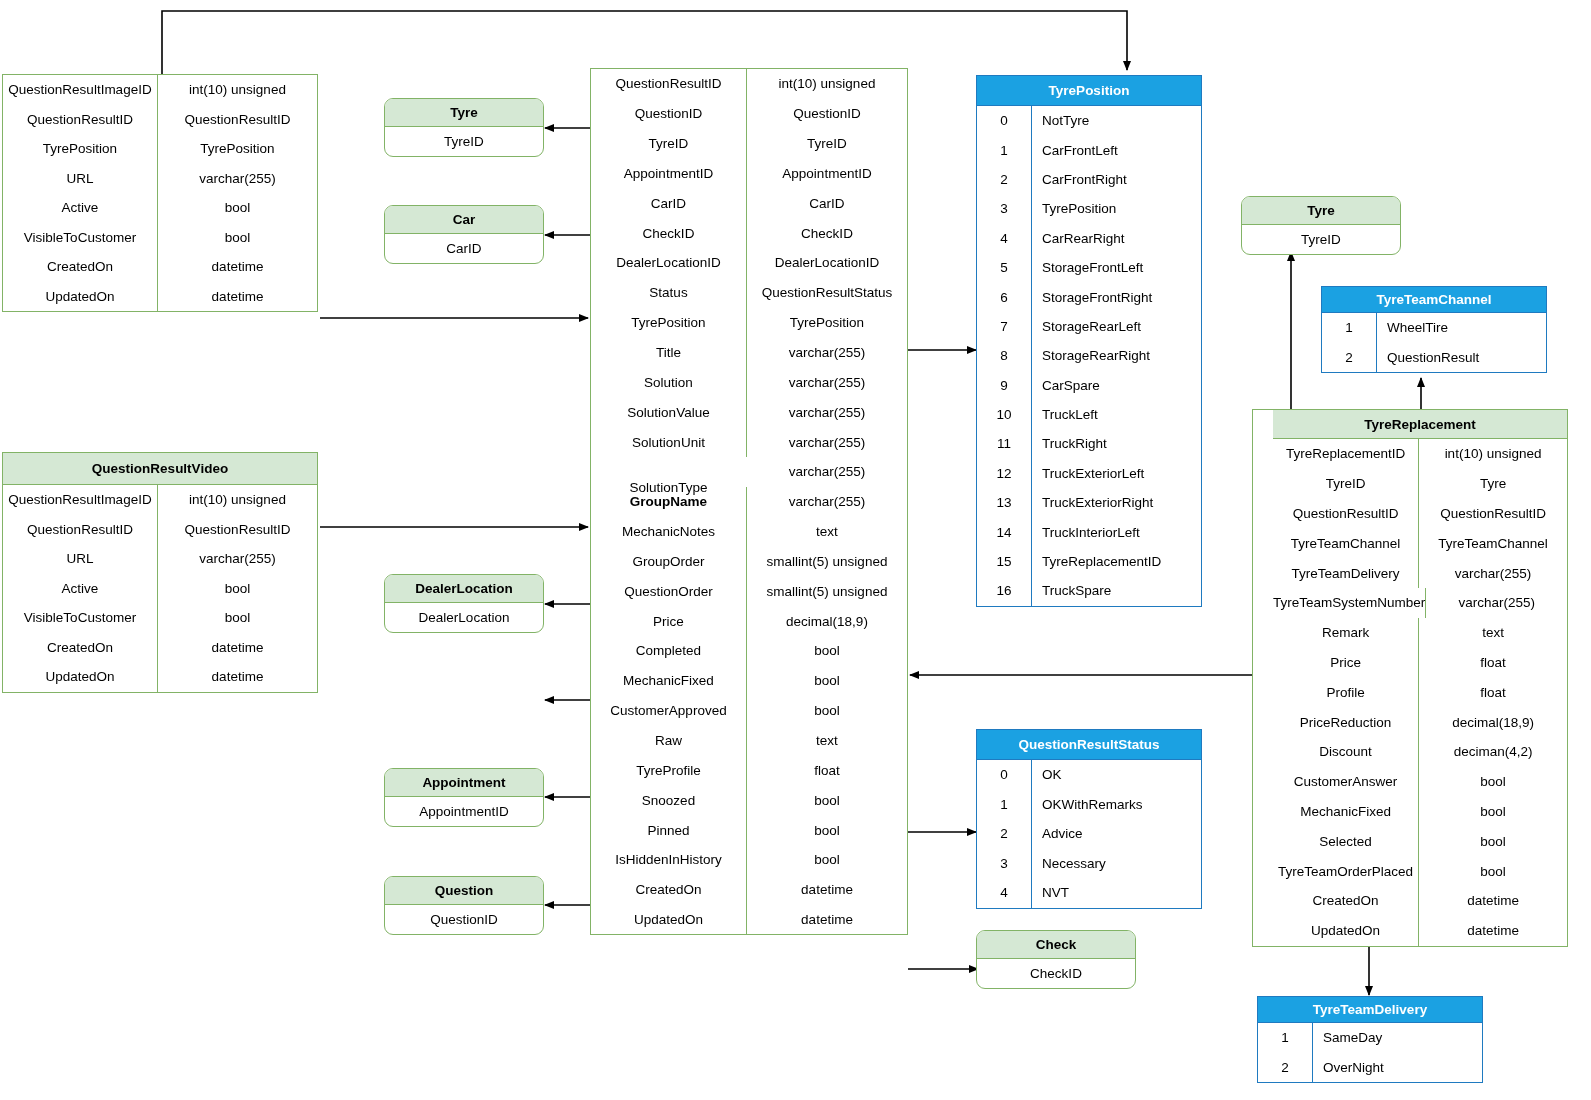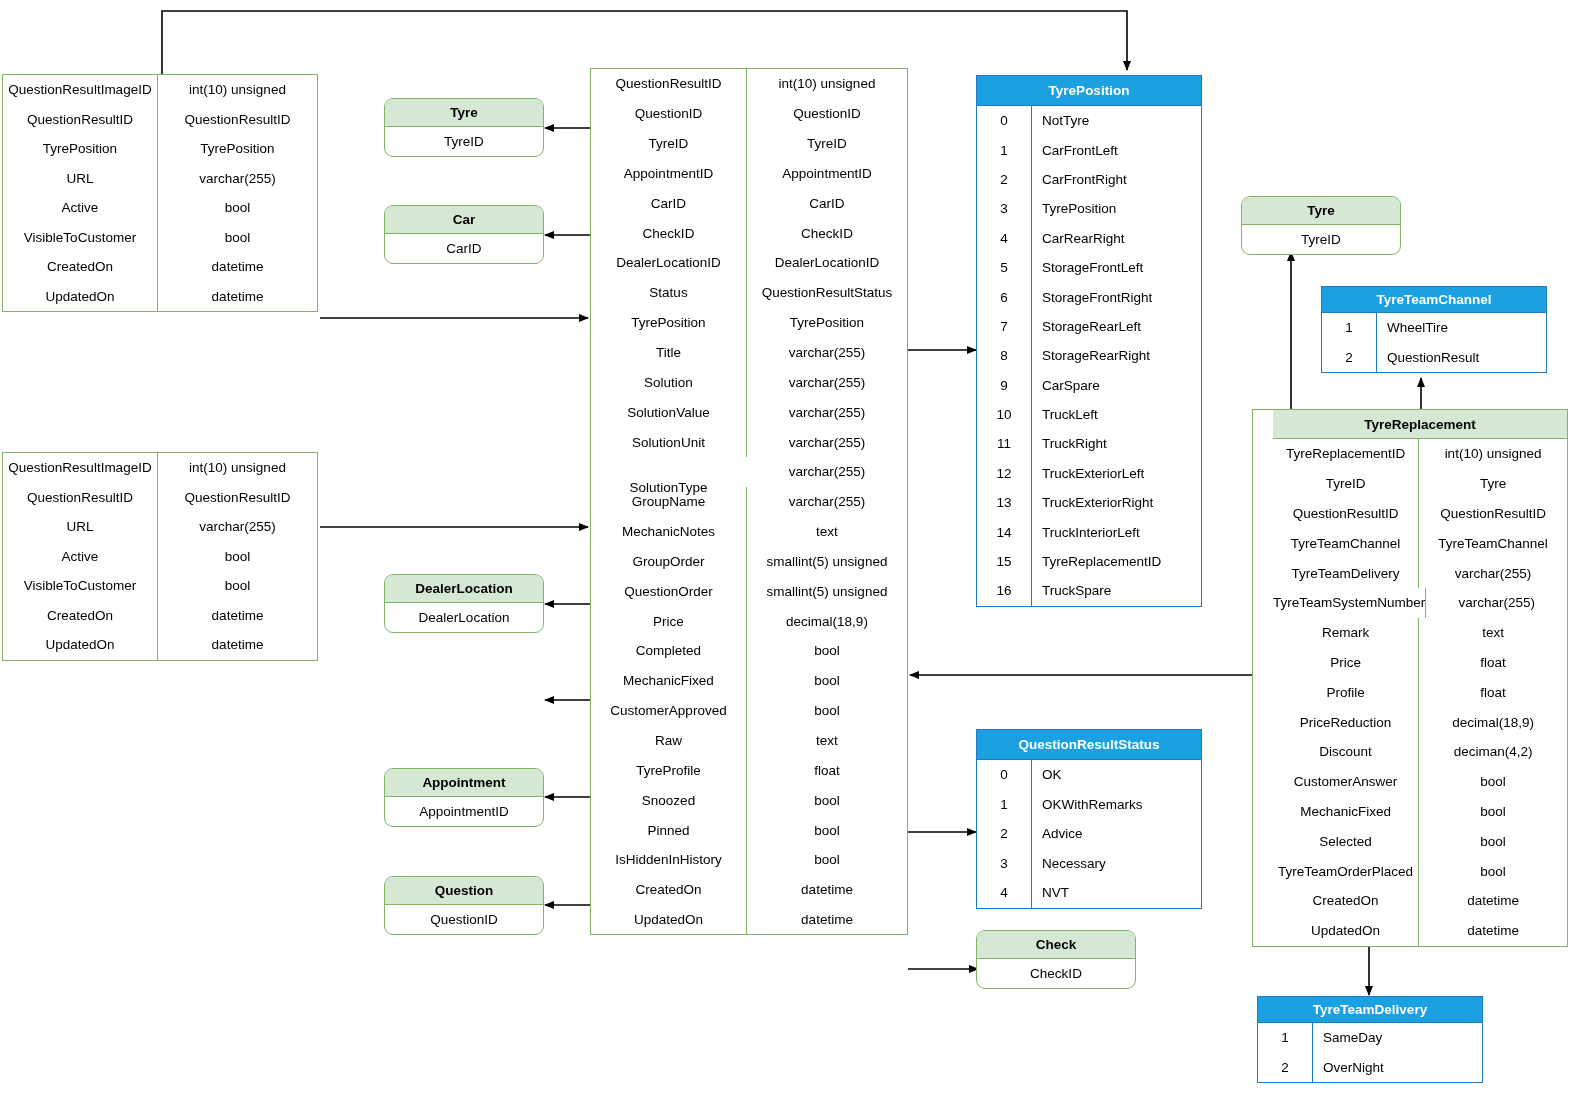--- a/index.html
+++ b/index.html
@@ -110,20 +110,21 @@
           <div class="c colR" style="width:159px;">datetime</div>
         </div>
       <div class="row" style="height:29.5px;">
           <div class="c colL" style="width:155px;">UpdatedOn</div>
           <div class="c colR" style="width:159px;">datetime</div>
         </div>
     </div>
   </div>
 
   <div class="tbl green" style="left:2px;top:452px;width:316px;">
+    <div class="hdr" style="height:32px;">QuestionResultVideo</div>
     <div class="rows">
       <div class="row" style="height:29.5px;">
           <div class="c colL" style="width:155px;">QuestionResultImageID</div>
           <div class="c colR" style="width:159px;">int(10) unsigned</div>
         </div>
       <div class="row" style="height:29.5px;">
           <div class="c colL" style="width:155px;">QuestionResultID</div>
           <div class="c colR" style="width:159px;">QuestionResultID</div>
         </div>
       <div class="row" style="height:29.5px;">
@@ -230,21 +231,21 @@
         </div>
         <div class="row" style="height: 29.85px;">
           <div class="c colL" style="width: 156px;">SolutionUnit</div>
           <div class="c colR" style="width: 160px;">varchar(255)</div>
         </div>
         <div class="row" style="height: 29.85px;">
           <div class="c colL" style="width: 156px; margin-top: 31px;">SolutionType</div>
           <div class="c colR" style="width: 160px;">varchar(255)</div>
         </div>
         <div class="row" style="height: 29.85px;">
-          <div class="c colL" style="width: 156px;">GroupName</div>
+          <div class="c colL" style="width: 156px; font-weight: bold;">GroupName</div>
           <div class="c colR" style="width: 160px;">varchar(255)</div>
         </div>
         <div class="row" style="height: 29.85px;">
           <div class="c colL" style="width: 156px;">MechanicNotes</div>
           <div class="c colR" style="width: 160px;">text</div>
         </div>
         <div class="row" style="height: 29.85px;">
           <div class="c colL" style="width: 156px;">GroupOrder</div>
           <div class="c colR" style="width: 160px;">smallint(5) unsigned</div>
         </div>

